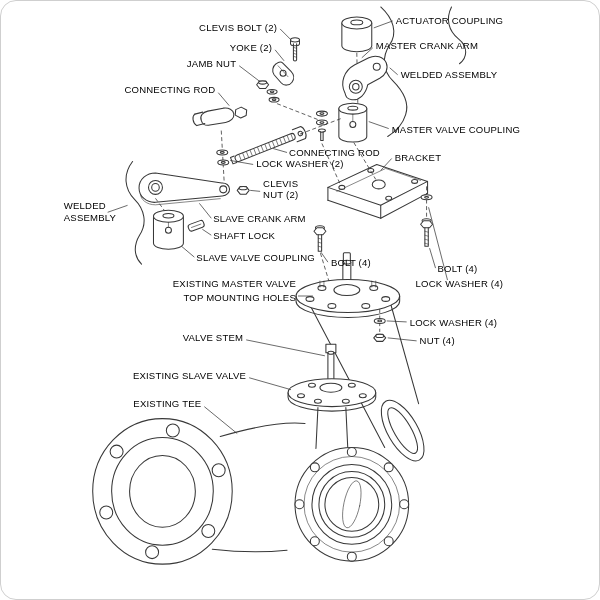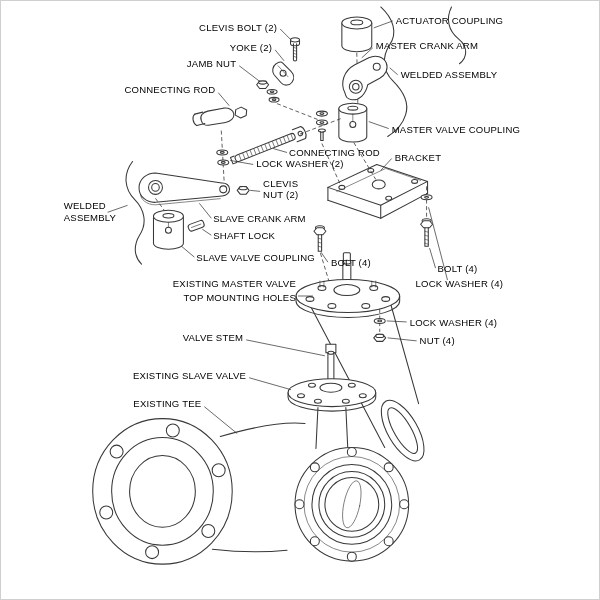--- a/index.html
+++ b/index.html
@@ -1,18 +1,18 @@
 <!DOCTYPE html>
 <html><head>
 <meta charset="utf-8">
 <style>
   html,body { margin:0; padding:0; background:#ffffff; }
   body { width:600px; height:600px; font-family:"Liberation Sans", sans-serif; }
   .frame { position:relative; width:600px; height:600px; box-sizing:border-box;
-           border:1px solid #cfcfcf; border-radius:0; background:#ffffff; overflow:hidden; }
+           border:1px solid #cfcfcf; border-radius:16px; background:#ffffff; overflow:hidden; }
   svg { display:block; width:100%; height:100%; }
   .p      { fill:#ffffff; stroke:#383838; stroke-width:1.05; stroke-linejoin:round; stroke-linecap:round; }
   .l      { fill:none;    stroke:#383838; stroke-width:1.05; stroke-linejoin:round; stroke-linecap:round; }
   .t      { stroke-width:0.6; }
   .leader { fill:none; stroke:#383838; stroke-width:0.75; }
   .dash   { fill:none; stroke:#383838; stroke-width:0.8; stroke-dasharray:4 2.6; }
   .lbl    { font-family:"Liberation Sans", sans-serif; font-size:9.6px; fill:#000000; letter-spacing:0.2px; }
 </style>
 </head>
 <body>

